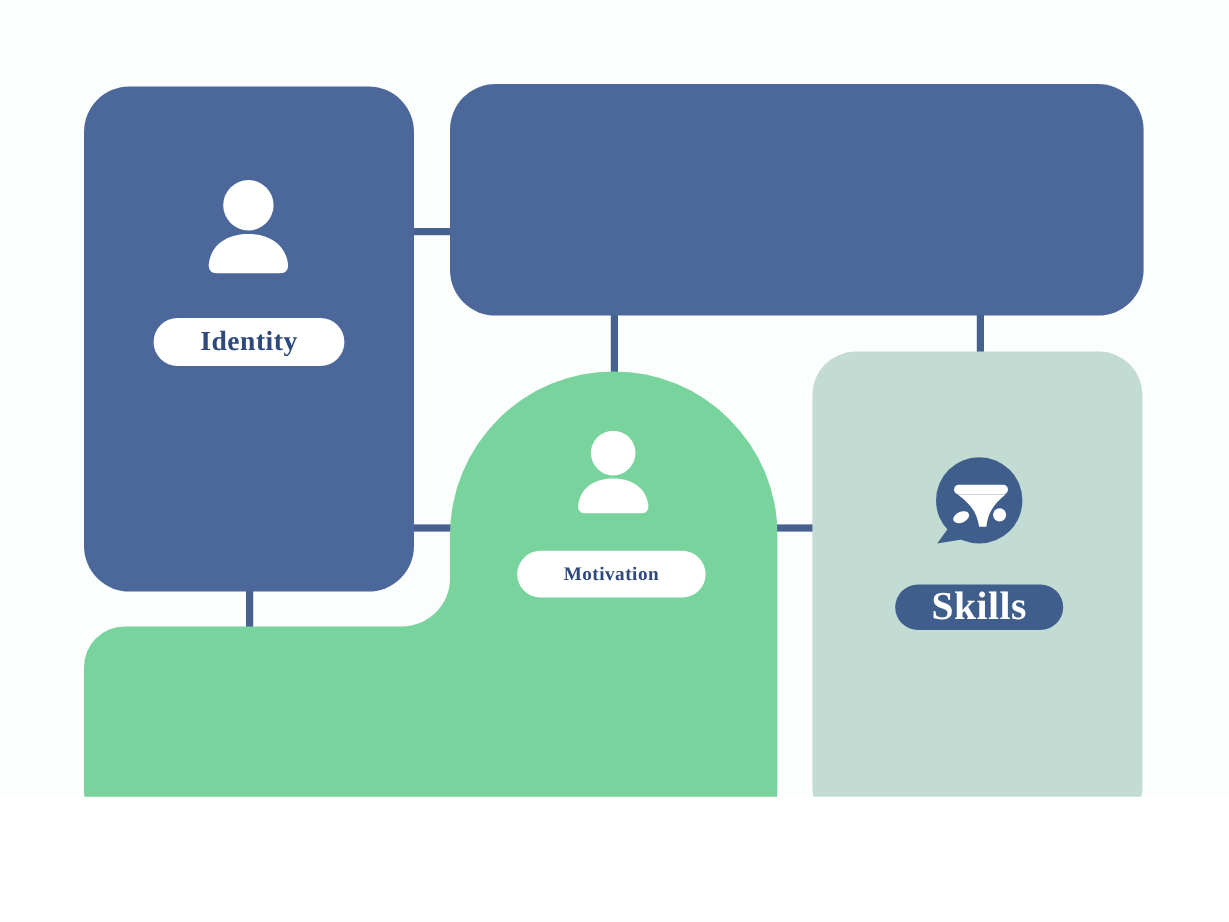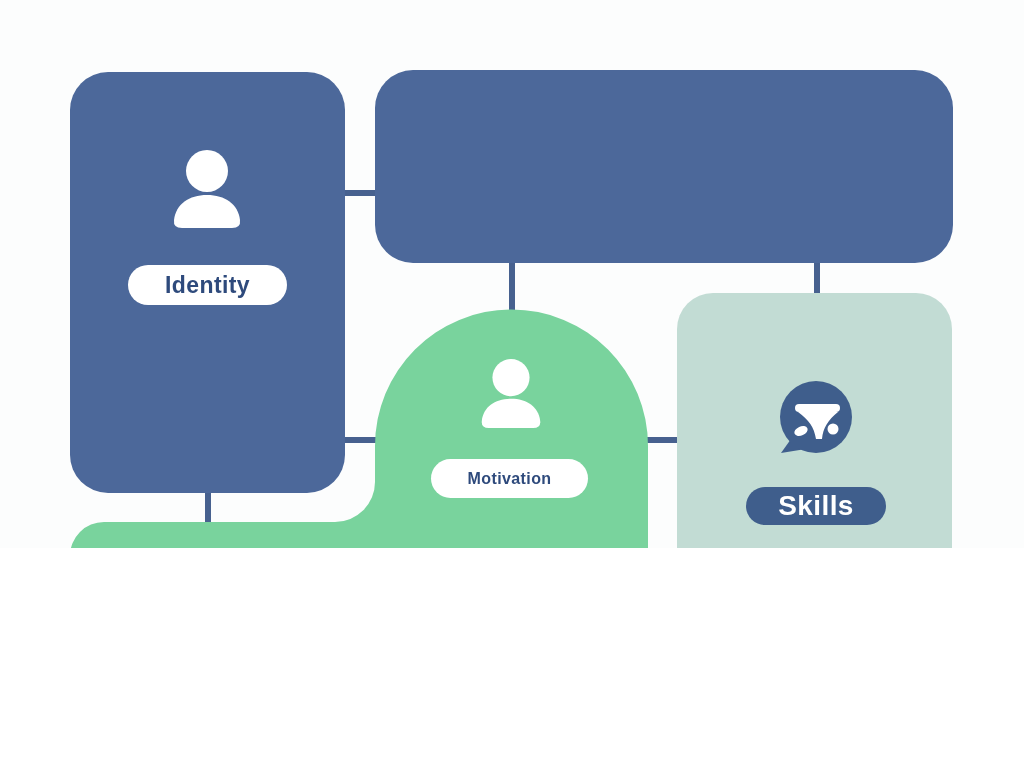--- a/index.html
+++ b/index.html
@@ -1,21 +1,21 @@
 <!DOCTYPE html>
 <html style="--background: #fcfdfd; --blue: #4c689a; --connector: #47618f; --green: #79d39d; --teal: #c2dcd4; --pillWhite: #ffffff; --pillDark: #3f5e8c; --textNavy: #2e4a7c; --iconWhite: #ffffff;"><head>
 <meta charset="utf-8">
 <style>
   html,body{margin:0;padding:0;}
   .stage{
     position:relative;
-    width:1024px;height:548px;
+    width:1024px;height:664px;
     background:var(--background,#fcfdfd);
     overflow:hidden;
-    font-family:Liberation Sans, sans-serif;
+    font-family:Liberation Serif, serif;
   }
   .card{position:absolute;}
   .card.blue{background:var(--blue,#4c689a);}
   .card.teal{background:var(--teal,#c2dcd4);}
   .connector{position:absolute;background:var(--connector,#47618f);}
   .pill{
     position:absolute;
     display:flex;align-items:center;justify-content:center;
     font-weight:700;letter-spacing:.4px;
     box-sizing:border-box;
@@ -83,17 +83,17 @@
 
   <svg class="icon-svg" style="left:778px;top:379px;" width="80" height="80" viewBox="0 0 80 80">
     <path class="bubble-fill" d="M3 74 L18 53 L34 69 Z"></path>
     <circle class="bubble-fill" cx="38" cy="38" r="36"></circle>
     <rect class="bubble-glyph" x="17" y="25" width="45" height="8" rx="4"></rect>
     <path class="bubble-glyph" d="M20 33 C31 41 36 48 38 60 L44 60 C45 49 50 41 60 33 Z"></path>
     <circle class="bubble-glyph" cx="55" cy="50" r="5.5"></circle>
     <ellipse class="bubble-glyph" cx="23" cy="52" rx="7" ry="4.5" transform="rotate(-24 23 52)"></ellipse>
   </svg>
 
-  <div class="pill dark" style="left:746px;top:487px;width:140px;height:38px;border-radius:19px;font-size:28px;">
+  <div class="pill dark" style="left:746px;top:487px;width:140px;height:38px;border-radius:19px;font-size:33px;">
     <span>Skills</span>
   </div>
 
 </div>
 
 </body></html>

